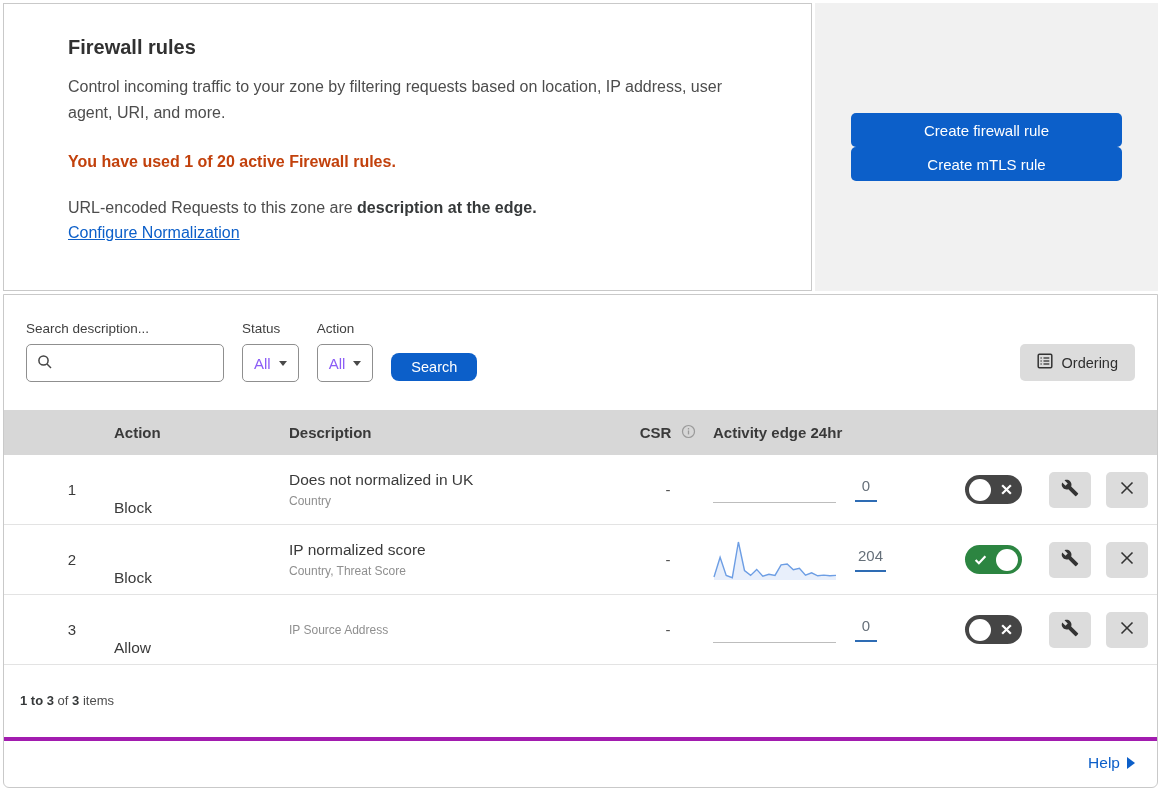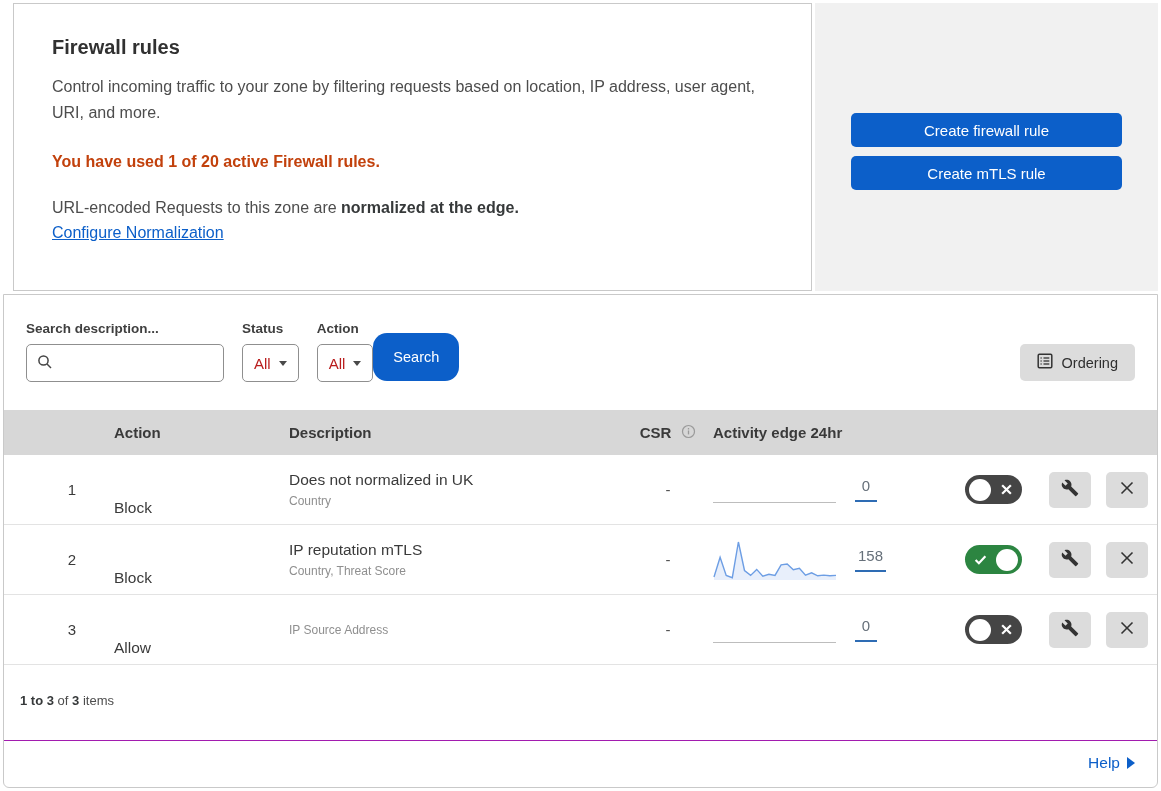--- a/index.html
+++ b/index.html
@@ -8,67 +8,66 @@
     width: 1161px; height: 791px;
     font-family: "Liberation Sans", "DejaVu Sans", sans-serif;
     color: #36393a;
   }
   .page { padding: 3px; display: flex; flex-direction: column; gap: 3px; height: 100%; }
 
   
   .top-row { display: flex; gap: 3px; height: 288px; }
   .intro-card {
     flex: 1; background: #fff; border: 1px solid #c9c9c9;
-    padding: 32px 38px;
-    margin-left: 10px;
+    padding: 32px 64px;
   }
   .intro-card h1 { font-size: 20px; font-weight: 600; color: #313131; margin-bottom: 15px; }
   .intro-desc { font-size: 16px; color: #4d4d4d; line-height: 1.62; max-width: 705px; }
   .usage-line { margin-top: 27px; font-size: 16px; font-weight: 700; color: #c2410c; }
   .norm-line { margin-top: 28px; font-size: 16px; color: #4d4d4d; }
   .norm-line b { color: #36393a; }
   .norm-link { display: inline-block; margin-top: 7px; font-size: 16px; color: #0c5fc9; text-decoration: underline; cursor: pointer; }
 
   .actions-panel {
     width: 343px; background: #f1f1f1;
     display: flex; flex-direction: column; align-items: center;
-    padding-top: 110px; gap: 9px;
+    padding-top: 110px; 
   }
   .primary-btn {
     width: 271px; height: 34px; background: #0c5fc9; color: #fff;
     border: none; border-radius: 5px; font-size: 15px; cursor: pointer;
     font-family: inherit;
   }
 
   
   .main-panel {
     flex: 1; border: 1px solid #c9c9c9; border-radius: 0 0 6px 6px;
     background: #fff; display: flex; flex-direction: column;
   }
 
   
   .filter-bar { display: flex; align-items: flex-end; padding: 26px 22px 28px 22px; }
   .f-group { display: flex; flex-direction: column; }
-  .f-label { font-size: 13.5px; color: #3f3f3f; margin-bottom: 8px; font-weight: bold; }
+  .f-label { font-size: 13.5px; color: #3f3f3f; margin-bottom: 8px; }
   .search-box { position: relative; }
   .search-box input {
     width: 198px; height: 38px; border: 1px solid #8f8f8f; border-radius: 5px;
     padding: 0 10px 0 36px; font-size: 15px; font-family: inherit; color:#36393a;
   }
   .search-box .mag { position: absolute; left: 11px; top: 10px; }
   .dd-box {
     height: 38px; border: 1px solid #8f8f8f; border-radius: 5px; background:#fff;
     display: flex; align-items: center; padding: 0 11px; cursor: pointer;
-    font-size: 15px; color: #b91c1c;
+    font-size: 15px; color: #8b5cf6;
   }
   .dd-arrow { width:0; height:0; border-left:4.5px solid transparent; border-right:4.5px solid transparent; border-top:5px solid #4a4a4a; margin-left:8px; }
   .ml18 { margin-left: 18px; }
   .search-btn {
-    height: 48px; padding: 0 20px; background: #0c5fc9; color:#fff;
-    border:none; border-radius:14px; font-size: 14.5px; cursor:pointer; font-family: inherit; margin-bottom:1px;
+    margin-left: 18px; height: 28px; padding: 0 20px; background: #0c5fc9; color:#fff;
+    border:none; border-radius:8px; font-size: 14.5px; cursor:pointer; font-family: inherit; margin-bottom:1px;
   }
   .f-spacer { flex: 1; }
   .ordering-btn {
     height: 37px; padding: 0 17px; background: #dcdcdc; color: #2f2f2f;
     border: none; border-radius: 5px; font-size: 14.5px; cursor: pointer;
     display: flex; align-items: center; gap: 9px; font-family: inherit; margin-bottom: 1px;
   }
 
   
   .tgrid { display: grid; grid-template-columns: 90px 175px 1fr 90px 230px 100px 54px 60px; align-items: center; }
@@ -106,37 +105,37 @@
 
   .icon-btn {
     width: 42px; height: 36px; background: #dcdcdc; border: none; border-radius: 5px;
     cursor: pointer; display: flex; align-items: center; justify-content: center;
   }
 
   
   .items-footer { padding: 28px 16px 24px 16px; font-size: 13px; color: #4d4d4d; }
   .items-footer b { color: #36393a; }
   .help-row {
-    border-top: 1px solid #a21caf; margin-top: auto;
+    border-top: 4px solid #a21caf; margin-top: auto;
     padding: 13px 22px 15px; text-align: right;
   }
   .help-link { color: #0c5fc9; font-size: 15.5px; text-decoration: none; cursor: pointer; display:inline-flex; align-items:center; gap:7px; }
   .help-arrow { width:0; height:0; border-top:6px solid transparent; border-bottom:6px solid transparent; border-left:8px solid #0c5fc9; display:inline-block; }
 </style>
 </head>
 <body>
 
 <div class="page">
 
   <div class="top-row">
     <div class="intro-card">
       <h1>Firewall rules</h1>
       <p class="intro-desc">Control incoming traffic to your zone by filtering requests based on location, IP address, user agent, URI, and more.</p>
       <p class="usage-line">You have used 1 of 20 active Firewall rules.</p>
-      <p class="norm-line"><span>URL-encoded Requests to this zone are </span><b>normalized at the edge.</b></p>
+      <p class="norm-line"><span>URL-encoded Requests to this zone are </span><b>description at the edge.</b></p>
       <a class="norm-link">Configure Normalization</a>
     </div>
     <div class="actions-panel">
       <button class="primary-btn">Create firewall rule</button>
       <button class="primary-btn">Create mTLS rule</button>
     </div>
   </div>
 
   <div class="main-panel">
 
@@ -242,32 +241,32 @@
                 <line x1="13.5" y1="2.5" x2="2.5" y2="13.5" stroke="#333" stroke-width="1.6"></line>
               </svg></span>
         </button>
       </div>
     </div>
 
     <div class="tgrid trow">
       <div class="td-num">2</div>
       <div class="td-action">Block</div>
       <div class="td-desc">
-        <div class="desc-main">IP reputation mTLS</div>
+        <div class="desc-main">IP normalized score</div>
         <div class="desc-sub">Country, Threat Score</div>
       </div>
       <div class="td-csr">-</div>
       <div class="td-activity">
         <div class="spark-wrap">
           <svg width="125" height="44" viewBox="0 0 125 44">
             <polygon class="spark-fill" points="1.0,39.0 7.1,19.2 13.2,37.4 19.3,39.7 25.4,4.0 31.5,32.5 37.6,37.4 43.7,31.4 49.8,38.2 55.9,36.3 62.0,37.4 68.1,26.8 74.2,26.0 80.3,31.7 86.4,30.2 92.5,37.1 98.6,34.8 104.7,37.8 110.8,37.1 116.9,37.8 123.0,37.4 123,42 1,42" fill="rgba(109,158,228,0.16)"></polygon>
             <polyline class="spark-line" points="1.0,39.0 7.1,19.2 13.2,37.4 19.3,39.7 25.4,4.0 31.5,32.5 37.6,37.4 43.7,31.4 49.8,38.2 55.9,36.3 62.0,37.4 68.1,26.8 74.2,26.0 80.3,31.7 86.4,30.2 92.5,37.1 98.6,34.8 104.7,37.8 110.8,37.1 116.9,37.8 123.0,37.4" fill="none" stroke="#6d9ee4" stroke-width="1.4"></polyline>
           </svg>
         </div>
-        <a class="count">158</a>
+        <a class="count">204</a>
       </div>
       <div class="td-center">
         <button class="toggle on">
           <span class="mark"><svg width="13" height="13" viewBox="0 0 12 12">
                 <polyline points="1.5,6.5 4.5,9.5 10.5,3" fill="none" stroke="#fff" stroke-width="2"></polyline>
               </svg></span>
           <span class="knob"></span>
         </button>
       </div>
       <div class="td-center">

